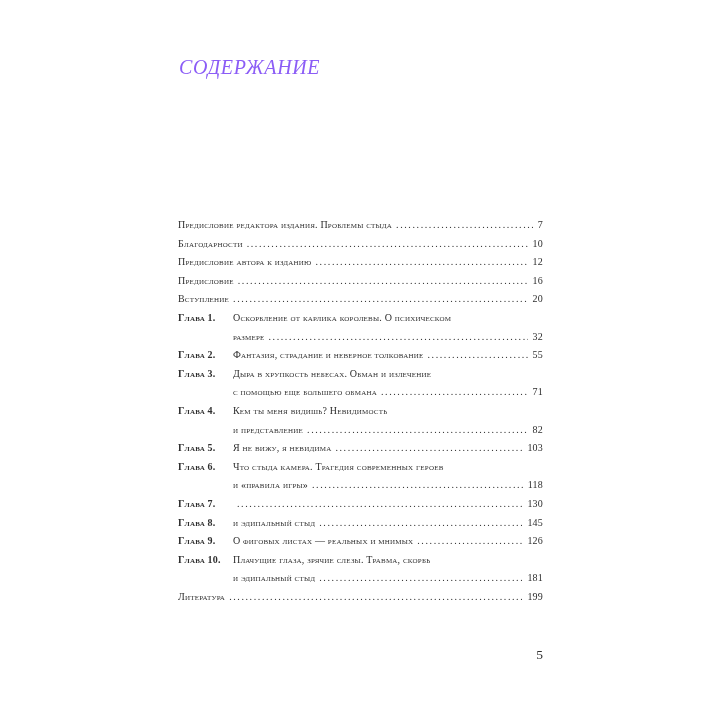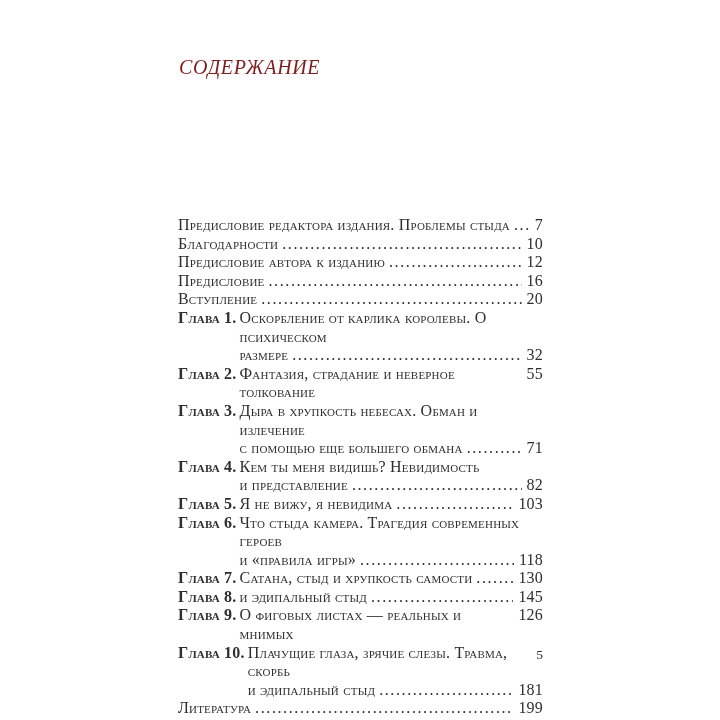--- a/index.html
+++ b/index.html
@@ -3,25 +3,25 @@
 <meta charset="utf-8">
 <style>
   html,body { margin:0; padding:0; background:#ffffff; }
   .sheet {
     position:relative; width:720px; height:720px; background:#ffffff;
     color:#2e2e2e; font-family:"Liberation Serif","DejaVu Serif",serif;
     overflow:hidden;
   }
   .title {
     position:absolute; left:179px; top:56px;
-    font-size:20px; font-style:italic; letter-spacing:0.6px; color:#7f1d1d;
+    font-size:20px; font-style:italic; letter-spacing:0.6px; color:#8b5cf6;
   }
   .toc {
     position:absolute; left:178px; top:216px; width:365px;
-    font-size:16px; line-height:18.6px;
+    font-size:10px; line-height:18.6px;
     font-variant:small-caps; letter-spacing:0.2px;
   }
   .entry { display:flex; align-items:flex-start; }
   .label { font-weight:bold; min-width:55px; flex-shrink:0; box-sizing:border-box; padding-right:3px; white-space:nowrap; }
   .content { flex:1; min-width:0; }
   .line { display:flex; align-items:baseline; }
   .dots {
     flex:1; overflow:hidden; white-space:nowrap;
     margin-left:4px; letter-spacing:1.6px; font-variant:normal;
   }
@@ -178,21 +178,20 @@
         <span class="pagenum">118</span>
       </div>
     </div>
   </div>
 
   <div class="entry">
     <span class="label">Глава 7.</span>
     <div class="content">
 
       <div class="line last-line">
-        <span class="text">Сатана, стыд и хрупкость самости</span>
         <span class="dots"></span>
         <span class="pagenum">130</span>
       </div>
     </div>
   </div>
 
   <div class="entry">
     <span class="label">Глава 8.</span>
     <div class="content">
       <div class="line last-line">

